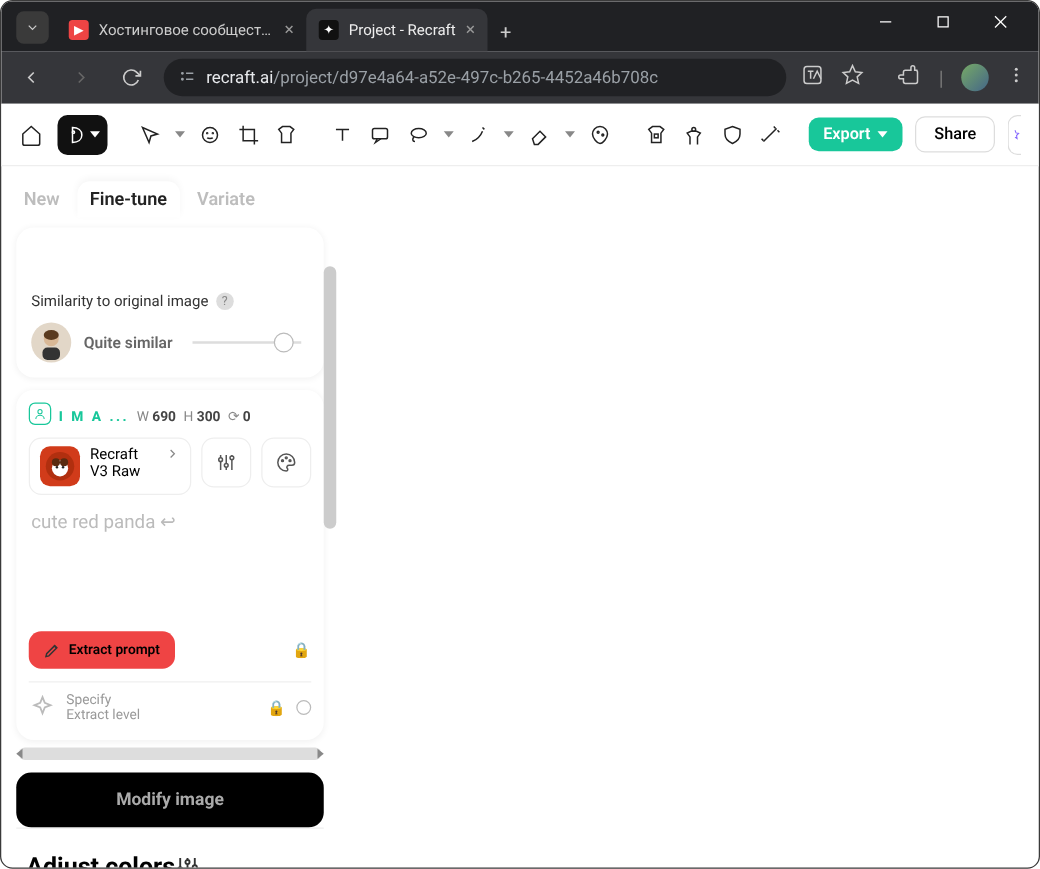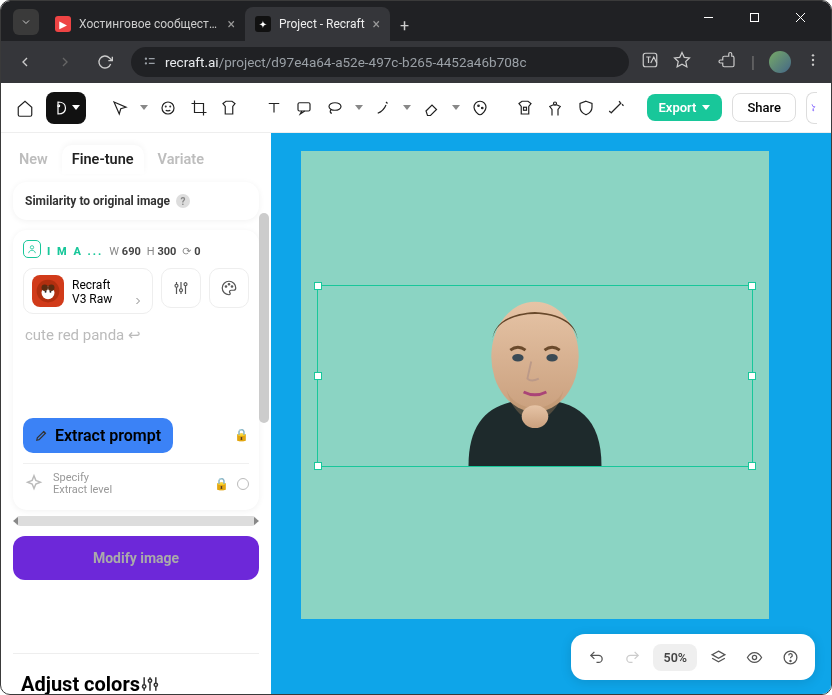--- a/index.html
+++ b/index.html
@@ -33,68 +33,68 @@
   .app-toolbar { height: 50px; border-bottom: 1px solid #eee; display:flex; align-items:center; padding: 0 14px; gap: 10px; background:#fff;}
   .tool-btn { width: 32px; height: 32px; border-radius: 8px; display:flex; align-items:center; justify-content:center; color:#222;}
   .tool-btn.dark { background:#111; color:#fff; padding:0 6px; width:auto; gap:2px;}
   .tool-btn svg{width:18px;height:18px;stroke:currentColor;fill:none;stroke-width:1.6;}
   .app-toolbar .spacer{flex:1;}
   .export-btn { background:#18c79a; color:#fff; border-radius:8px; padding:6px 12px; font-size:13px; font-weight:600; display:flex; align-items:center; gap:6px;}
   .share-btn { border:1px solid #ddd; border-radius:8px; padding:6px 14px; font-size:13px; font-weight:500;text-align:center;}
   .pill-partial{width:14px; height:32px; border:1px solid #ddd; border-right:none; border-radius:8px 0 0 8px; display:flex;align-items:center;justify-content:flex-end;color:#8466ff;}
 
   
-  .main { display:flex; height: calc(695px - 40px - 42px - 50px); }
+  .main { display:flex; height: calc(695px - 40px - 42px - 50px); flex-direction: column; }
   .sidebar { width: 270px; padding: 10px 12px 0; display:flex; flex-direction:column; gap:0; position:relative;}
   .canvas-area { flex:1; background:#0ea5e9; position:relative; overflow:hidden;}
 
   
   .mode-row{display:flex; align-items:center; gap:14px; padding:2px 6px 8px; font-size:14.5px; font-weight:600;}
   .mode-row .mode{color:#bdbdbd;}
   .mode-row .mode.active{color:#222; background:#fff; border-radius:10px 10px 0 0; padding:6px 10px; box-shadow:0 -2px 6px rgba(0,0,0,.04);}
   .mode-row .mode:not(.active){padding:6px 0;}
 
   .panel { background:#fff; border-radius:14px; box-shadow:0 1px 6px rgba(0,0,0,.06); padding:12px; }
   .panel + .panel { margin-top:10px; }
 
-  .sim-head{display:flex;align-items:flex-end;gap:6px;font-size:12px;font-weight:700;color:#333;}
+  .sim-head{display:flex;align-items:flex-end;gap:6px;font-size:12px;font-weight:400;color:#333;margin-top:40px;}
   .sim-head .q{width:14px;height:14px;border-radius:50%;background:#ddd;color:#888;font-size:10px;display:flex;align-items:center;justify-content:center;}
   .sim-body{display:flex;align-items:center;gap:10px;margin-top:10px;}
   .sim-thumb{width:32px;height:32px;border-radius:50%;background:#e2d7c8;display:flex;align-items:center;justify-content:center;overflow:hidden;}
   .sim-label{font-size:12.5px;color:#666;font-weight:600;flex:0 0 auto;}
   .slider-track{flex:1;height:2px;background:#ddd;position:relative;margin:0 6px;}
   .slider-thumb{position:absolute;right:6px;top:-7px;width:16px;height:16px;border-radius:50%;background:#fff;border:1.5px solid #bbb;}
 
   .gen-panel{padding:10px 10px 14px; display:flex; flex-direction:column; gap:10px; position:relative; height:280px;}
   .gen-head{display:flex;align-items:flex-end;gap:6px;font-size:11px;color:#888;}
   .gen-head .img-tag{color:#18c79a;font-weight:800;letter-spacing:2px;}
   .gen-head .dim b{color:#444;font-weight:700;}
   .gen-head .ic{width:18px;height:18px;border-radius:5px;border:1.5px solid #18c79a;display:flex;align-items:center;justify-content:center;}
   .gen-model-row{display:flex;gap:8px;}
-  .model-pick{flex:1;border:1px solid #eee;border-radius:10px;display:flex;align-items:flex-end;gap:8px;padding:6px 8px;font-size:12px;}
+  .model-pick{flex:1;border:1px solid #eee;border-radius:10px;display:flex;align-items:flex-start;gap:8px;padding:6px 8px;font-size:12px;}
   .model-thumb{width:32px;height:32px;border-radius:8px;background:#d13b1a;display:flex;align-items:center;justify-content:center;}
   .model-name{line-height:1.15;}
   .sq-btn{width:40px;height:40px;border:1px solid #eee;border-radius:10px;display:flex;align-items:center;justify-content:center;color:#555;}
   .prompt-text{color:#bbb;font-size:15px;padding:2px;}
   .extract-row{display:flex;align-items:center;gap:8px;margin-top:auto;}
-  .extract-btn{background:#3b82f6;border-radius:10px;padding:8px 12px;font-size:16px;font-weight:600;display:flex;align-items:center;gap:6px;}
+  .extract-btn{background:#ef4444;border-radius:10px;padding:8px 12px;font-size:11px;font-weight:600;display:flex;align-items:center;gap:6px;}
   .lock{font-size:12px;margin-left:auto;}
   .spec-row{display:flex;align-items:center;gap:8px;border-top:1px solid #f0f0f0;padding-top:8px;font-size:11px;color:#999;}
   .spec-row .star{width:22px;height:22px;}
   .spec-row .toggle{width:12px;height:12px;border-radius:50%;border:1.5px solid #bbb;}
 
   .scrollrail{position:absolute;right:2px;top:80px;width:10px;bottom:120px;}
   .scrollthumb{width:10px;background:#ccc;border-radius:5px;height:210px;}
 
   .hscroll{height:10px;background:#ddd;margin:6px 2px 0;border-radius:5px;position:relative;}
   .hscroll::before,.hscroll::after{content:'';position:absolute;top:1px;width:0;height:0;border-top:4px solid transparent;border-bottom:4px solid transparent;}
   .hscroll::before{left:-2px;border-right:5px solid #888;}
   .hscroll::after{right:-2px;border-left:5px solid #888;}
 
-  .modify-btn{background:#6d28d9;border-radius:12px;padding:14px;text-align:center;color:#aaa;font-weight:700;font-size:14px;margin-top:10px;}
+  .modify-btn{background:#000000;border-radius:12px;padding:14px;text-align:center;color:#aaa;font-weight:700;font-size:14px;margin-top:10px;}
 
   .adjust-row{display:flex;align-items:center;justify-content:flex-start;padding:18px 8px 0;margin-top:auto;border-top:1px solid #eee;font-size:20px;font-weight:700;}
   .adjust-row .ic{width:20px;height:20px;}
 
   
   .artboard{position:absolute;left:30px;top:18px;width:468px;height:468px;background:#8bd4c3;}
   .sel{position:absolute;left:16px;top:134px;right:16px;height:182px;border:1.5px solid #18c79a;}
   .handle{position:absolute;width:8px;height:8px;background:#fff;border:1.5px solid #18c79a;}
   .h-tl{left:-4px;top:-4px;} .h-tr{right:-4px;top:-4px;} .h-bl{left:-4px;bottom:-4px;} .h-br{right:-4px;bottom:-4px;}
   .h-ml{left:-4px;top:calc(50% - 4px);} .h-mr{right:-4px;top:calc(50% - 4px);}
@@ -320,20 +320,33 @@
     <div class="mode-row">
       <span class="mode">New</span>
       <span class="mode active">Fine-tune</span>
       <span class="mode">Variate</span>
     </div>
 
     <div class="panel">
       <div class="sim-head">
         <span>Similarity to original image</span>
         <span class="q">?</span>
+      </div>
+      <div class="sim-body">
+        <div class="sim-thumb">
+          <svg width="32" height="32" viewBox="0 0 32 32">
+              <circle cx="16" cy="13" r="6" fill="#d9b896"></circle>
+              <rect x="9" y="20" width="14" height="10" rx="4" fill="#333"></rect>
+              <ellipse cx="16" cy="10" rx="6" ry="4" fill="#5a3b20"></ellipse>
+            </svg>
+        </div>
+        <span class="sim-label">Quite similar</span>
+        <div class="slider-track">
+          <div class="slider-thumb"></div>
+        </div>
       </div>
     </div>
 
     <div class="panel gen-panel">
       <div class="gen-head">
         <span class="ic">
             <svg width="10" height="10" viewBox="0 0 24 24" stroke="#18c79a" fill="none" stroke-width="2">
               <circle cx="12" cy="8" r="4"></circle>
               <path d="M4 22c0-4 4-7 8-7s8 3 8 7"></path>
             </svg>

